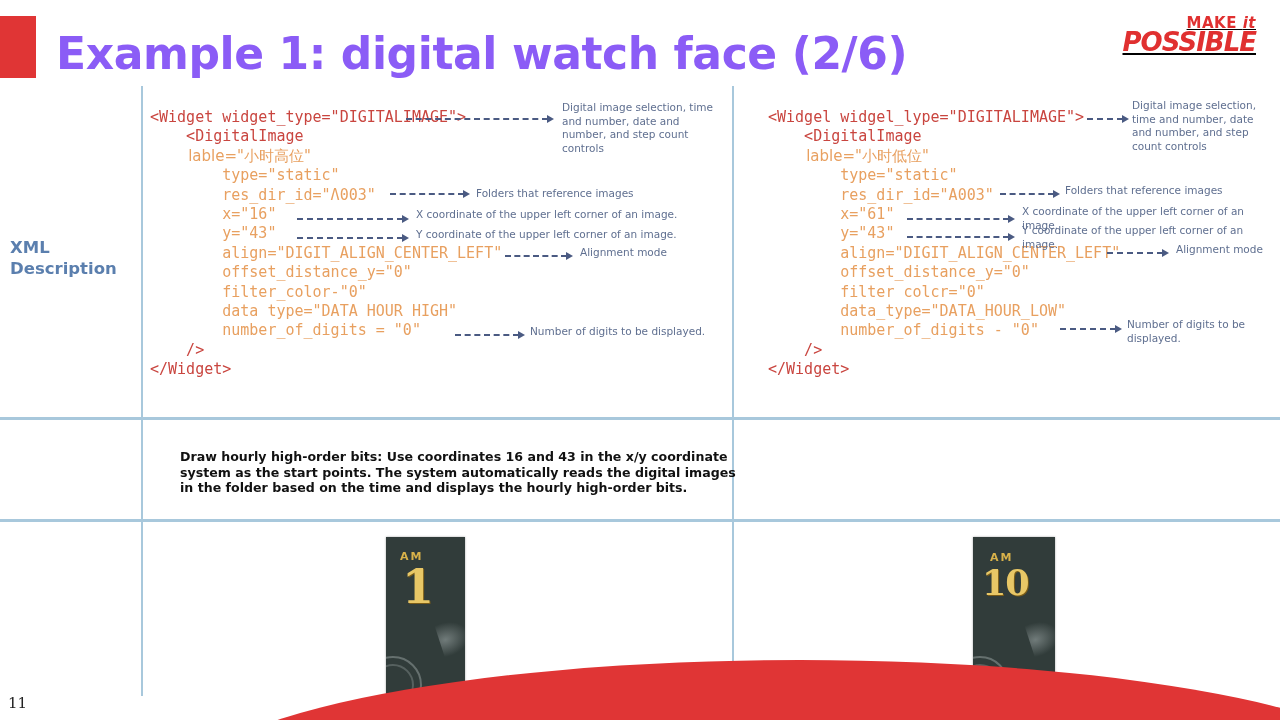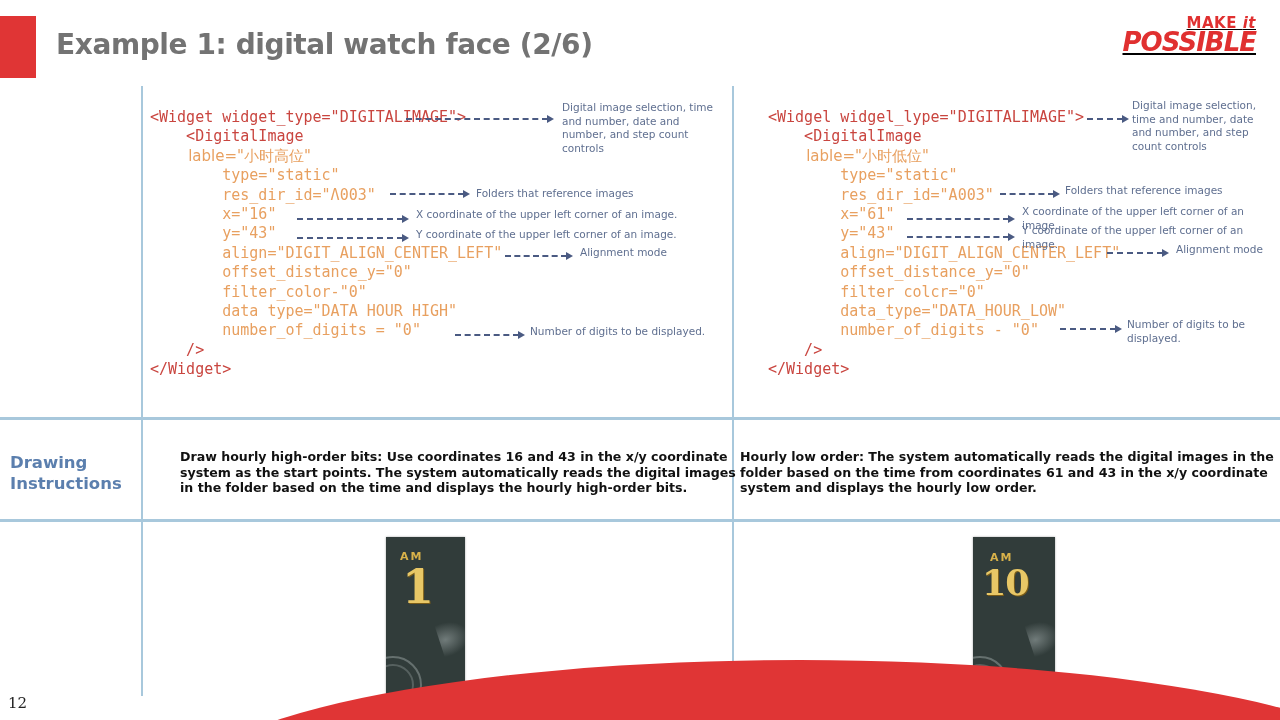--- a/index.html
+++ b/index.html
@@ -6,21 +6,21 @@
   body{
     width:1280px;height:720px;background:#ffffff;overflow:hidden;position:relative;
     font-family:"Liberation Sans", sans-serif;
   }
   .slide{position:absolute;inset:0;width:1280px;height:720px;overflow:hidden;background:#fff;}
 
   
   .red-bar{position:absolute;left:0;top:16px;width:36px;height:62px;background:#e03535;}
   .title{
     position:absolute;left:56px;top:28px;
-    font-size:28px;font-weight:bold;color:#737373;
+    font-size:44px;font-weight:bold;color:#8b5cf6;
     letter-spacing:-0.4px;white-space:nowrap;
     font-family:"DejaVu Sans", sans-serif;
   }
   .logo{position:absolute;right:24px;top:16px;width:150px;text-align:right;line-height:1;text-decoration:underline;}
   .logo .l1{font-size:15px;font-weight:bold;color:#e03030;letter-spacing:0.5px;
             font-family:"DejaVu Sans", sans-serif;}
   .logo .l1 .it{font-style:italic;}
   .logo .l2{font-size:26px;font-weight:bold;font-style:italic;color:#e03030;
             letter-spacing:-1px;margin-top:-2px;font-family:"DejaVu Sans", sans-serif;}
 
@@ -114,23 +114,23 @@
   <div class="logo">
     <div class="l1"><span>MAKE </span><span class="it">it</span></div>
     <div class="l2">POSSIBLE</div>
   </div>
 
   <div class="hrule" style="top:417px;"></div>
   <div class="hrule" style="top:519px;"></div>
   <div class="vrule" style="left:141px;top:86px;height:610px;"></div>
   <div class="vrule" style="left:732px;top:86px;height:610px;"></div>
 
-  <div class="rowlabel" style="top:452px;">
-    <div>Drawing</div>
-    <div>Instructions</div>
+  <div class="rowlabel" style="top:237px;">
+    <div>XML</div>
+    <div>Description</div>
   </div>
 
   <div class="code" style="left:150px;top:108px;"><span class="tag">&lt;Widget widget_type="DIGITALIMAGE"&gt;</span>
 <span class="tag">    &lt;DigitalImage</span>
 <span class="attr cjk">        lable="小时高位"</span>
 <span class="attr">        type="static"</span>
 <span class="attr">        res_dir_id="Λ003"</span>
 <span class="attr">        x="16"</span>
 <span class="attr">        y="43"</span>
 <span class="attr">        align="DIGIT_ALIGN_CENTER_LEFT"</span>
@@ -222,34 +222,33 @@
   </div>
   <div class="anno" style="left:1176px;top:243px;width:104px;">Alignment mode</div>
 
   <div class="arrow" style="left:1060px;top:325px;width:62px;">
     <div class="ln"></div>
       <div class="hd"></div>
   </div>
   <div class="anno" style="left:1127px;top:318px;width:155px;">Number of digits to be displayed.</div>
 
   <div class="instr" style="left:152px;top:449px;width:572px;margin-left:28px;">Draw hourly high-order bits: Use coordinates 16 and 43 in the x/y coordinate system as the start points. The system automatically reads the digital images in the folder based on the time and displays the hourly high-order bits.</div>
-  <div class="instr" style="left:740px;top:449px;width:534px;">Hourly low order: The system automatically reads the digital images in the folder based on the time from coordinates 61 and 43 in the x/y coordinate system and displays the hourly low order.</div>
 
   <div class="watch" style="left:386px;top:537px;width:79px;height:159px;">
     <div class="arcs"></div>
     <div class="arcs2"></div>
     <div class="leaf"></div>
     <div class="am" style="left:14px;top:13px;font-size:11px;">AM</div>
     <div class="dg" style="left:16px;top:27px;font-size:46px;">1</div>
   </div>
 
   <div class="watch" style="left:973px;top:537px;width:82px;height:159px;">
     <div class="arcs"></div>
     <div class="arcs2"></div>
     <div class="leaf"></div>
     <div class="am" style="left:17px;top:14px;font-size:11px;">AM</div>
     <div class="dg" style="left:9px;top:28px;font-size:35px;letter-spacing:-1px;">10</div>
   </div>
 
   <div class="swoosh"></div>
-  <div class="pagenum">12</div>
+  <div class="pagenum">11</div>
 
 </div>
 
 </body></html>

